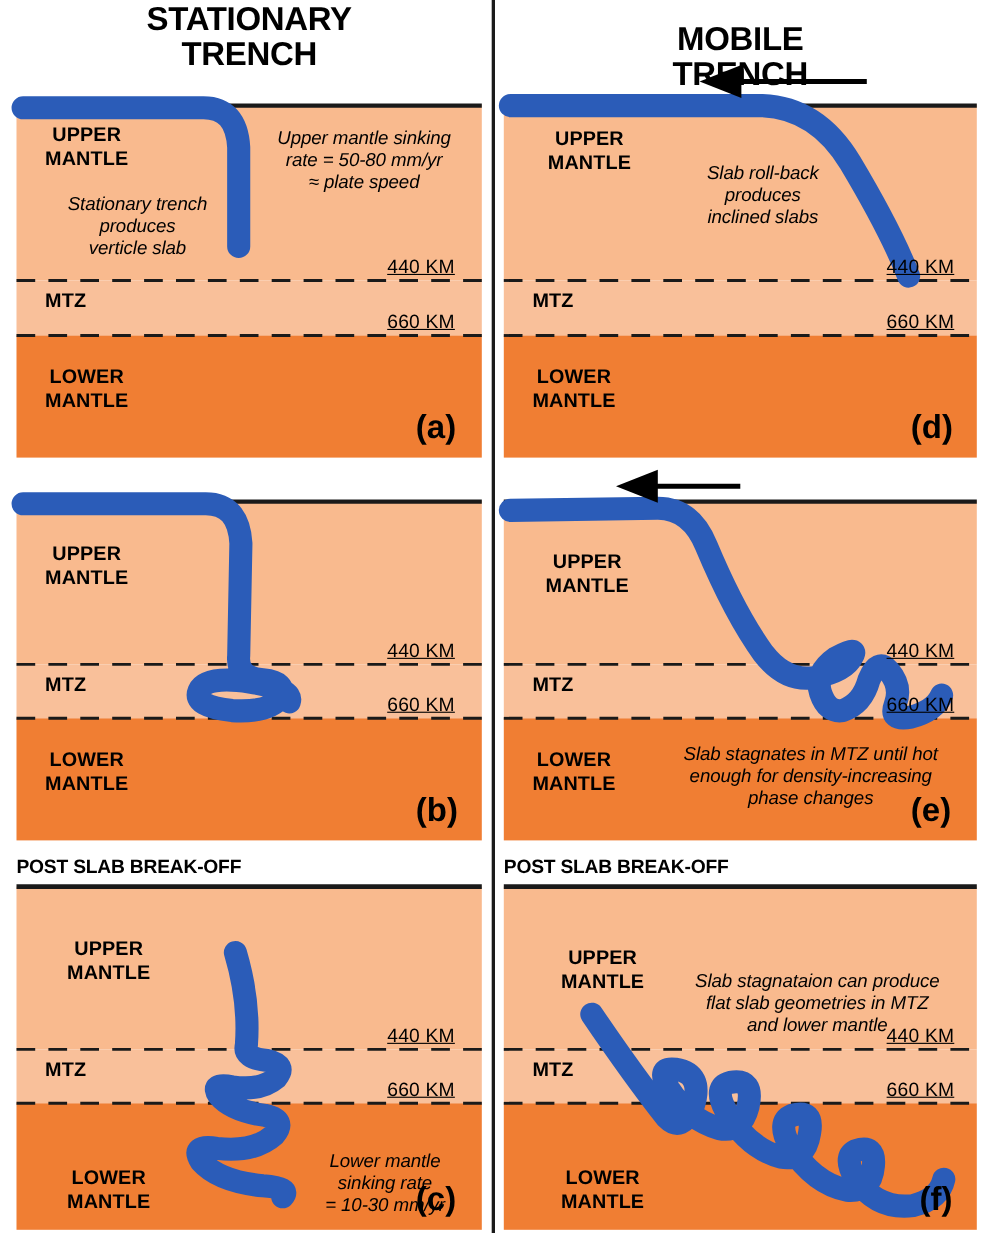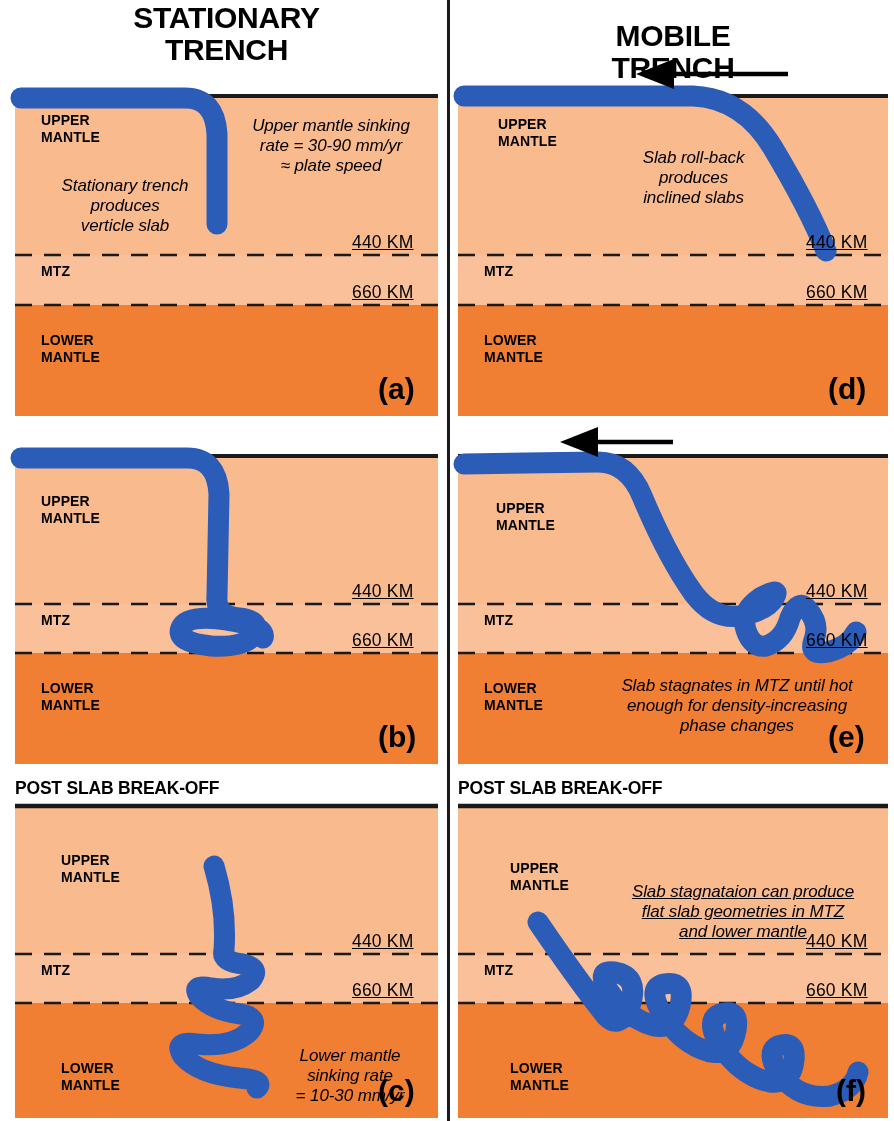--- a/index.html
+++ b/index.html
@@ -64,25 +64,26 @@
     letter-spacing: -0.2px;
     color: #000;
     white-space: nowrap;
     text-align: center;
   }
 
   
   .layer-label {
     position: absolute;
     font-weight: bold;
-    font-size: 14px;
+    font-size: 18px;
     line-height: 1.22;
     color: #000;
     white-space: pre-line;
     letter-spacing: 0.1px;
+    text-align: center;
   }
   .depth-label {
     position: absolute;
     font-size: 17.5px;
     font-weight: normal;
     color: #000;
     white-space: nowrap;
     letter-spacing: 0.2px;
   }
   .annot {
@@ -126,21 +127,21 @@
     </svg>
     <div class="panel-body">
       <div class="layer-label" style="left:26px; top:24px;">UPPER
 MANTLE</div>
       <div class="layer-label" style="left:26px; top:175px;">MTZ</div>
       <div class="layer-label" style="left:26px; top:244px;">LOWER
 MANTLE</div>
       <div class="depth-label" style="left:337px; top:144px; text-decoration:underline;">440 KM</div>
       <div class="depth-label" style="left:337px; top:194px; text-decoration:underline;">660 KM</div>
       <div class="annot" style="left:216px; top:28px; width:200px;">Upper mantle sinking
-rate = 30-90 mm/yr
+rate = 50-80 mm/yr
 ≈ plate speed</div>
       <div class="annot" style="left:20px; top:88px; width:180px;">Stationary trench
 produces
 verticle slab</div>
       <div class="panel-letter" style="left:363px; top:284px;">(a)</div>
     </div>
   </div>
 
   <div class="panel" id="panel-d" style="left:458px; top:88px; width:430px; height:328px;">
     <svg width="430" height="328" viewBox="0 0 430 328">
@@ -305,20 +306,20 @@
                Q 396 290 400 272" fill="none" stroke="#2B5CB8" stroke-width="21" stroke-linecap="round" stroke-linejoin="round"></path>
     </svg>
     <div class="panel-body">
       <div class="layer-label" style="left:52px; top:60px;">UPPER
 MANTLE</div>
       <div class="layer-label" style="left:26px; top:162px;">MTZ</div>
       <div class="layer-label" style="left:52px; top:260px;">LOWER
 MANTLE</div>
       <div class="depth-label" style="left:348px; top:131px; text-decoration:underline;">440 KM</div>
       <div class="depth-label" style="left:348px; top:180px; text-decoration:underline;">660 KM</div>
-      <div class="annot" style="left:150px; top:82px; width:270px;text-decoration:underline;">Slab stagnataion can produce
+      <div class="annot" style="left:150px; top:82px; width:270px;">Slab stagnataion can produce
 flat slab geometries in MTZ
 and lower mantle</div>
       <div class="panel-letter" style="left:378px; top:274px;">(f)</div>
     </div>
   </div>
 
 </div>
 
 </body></html>

